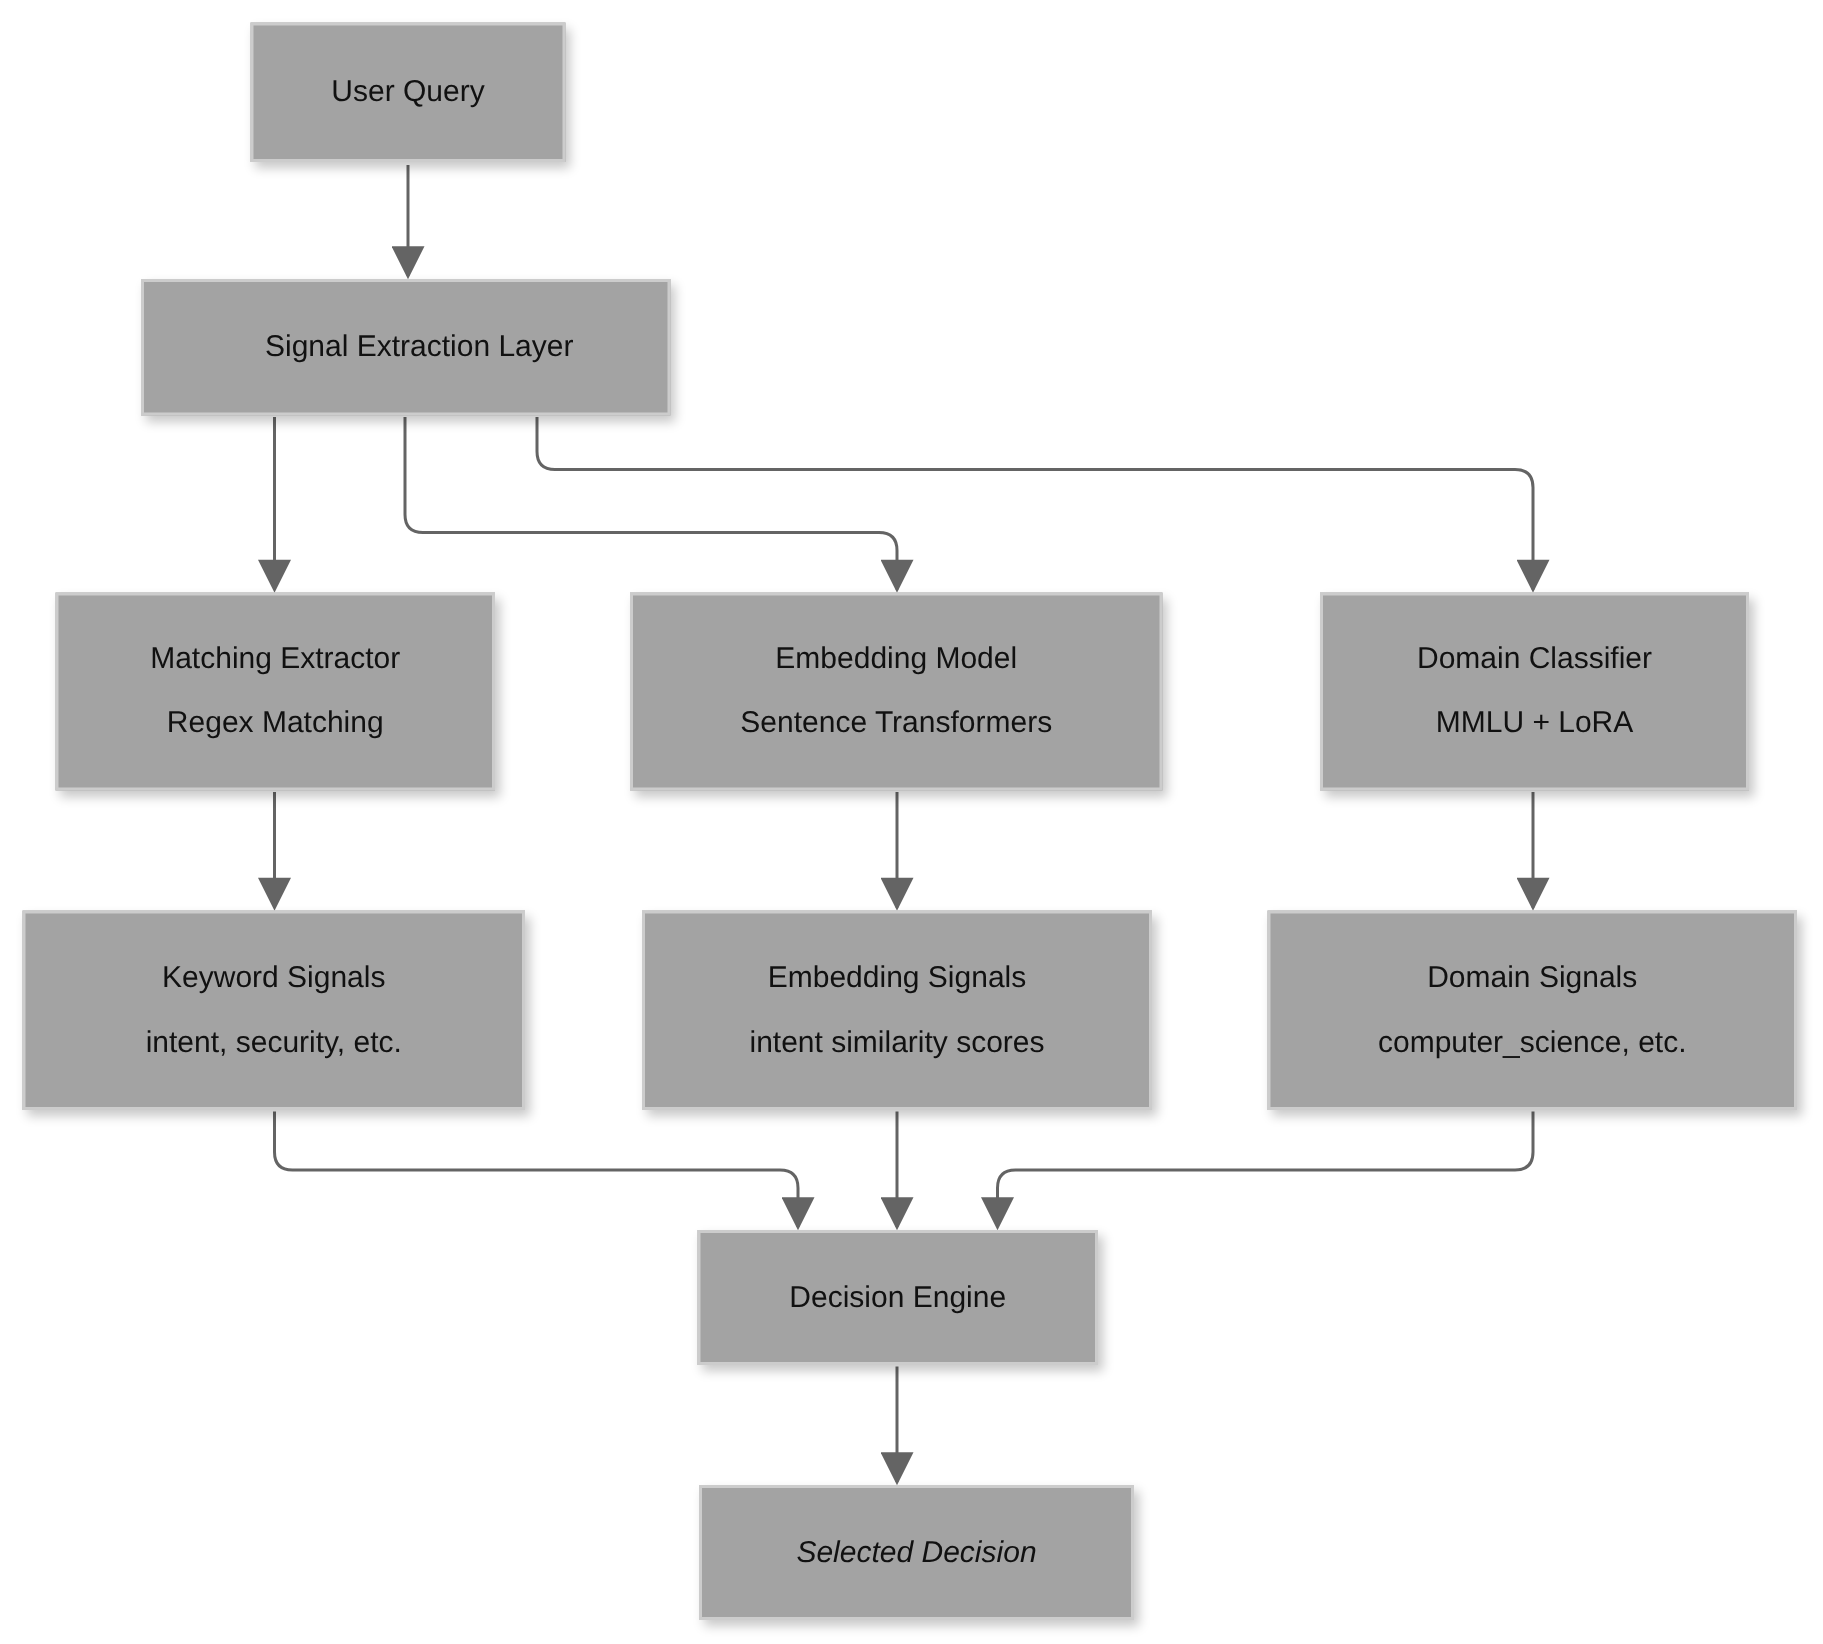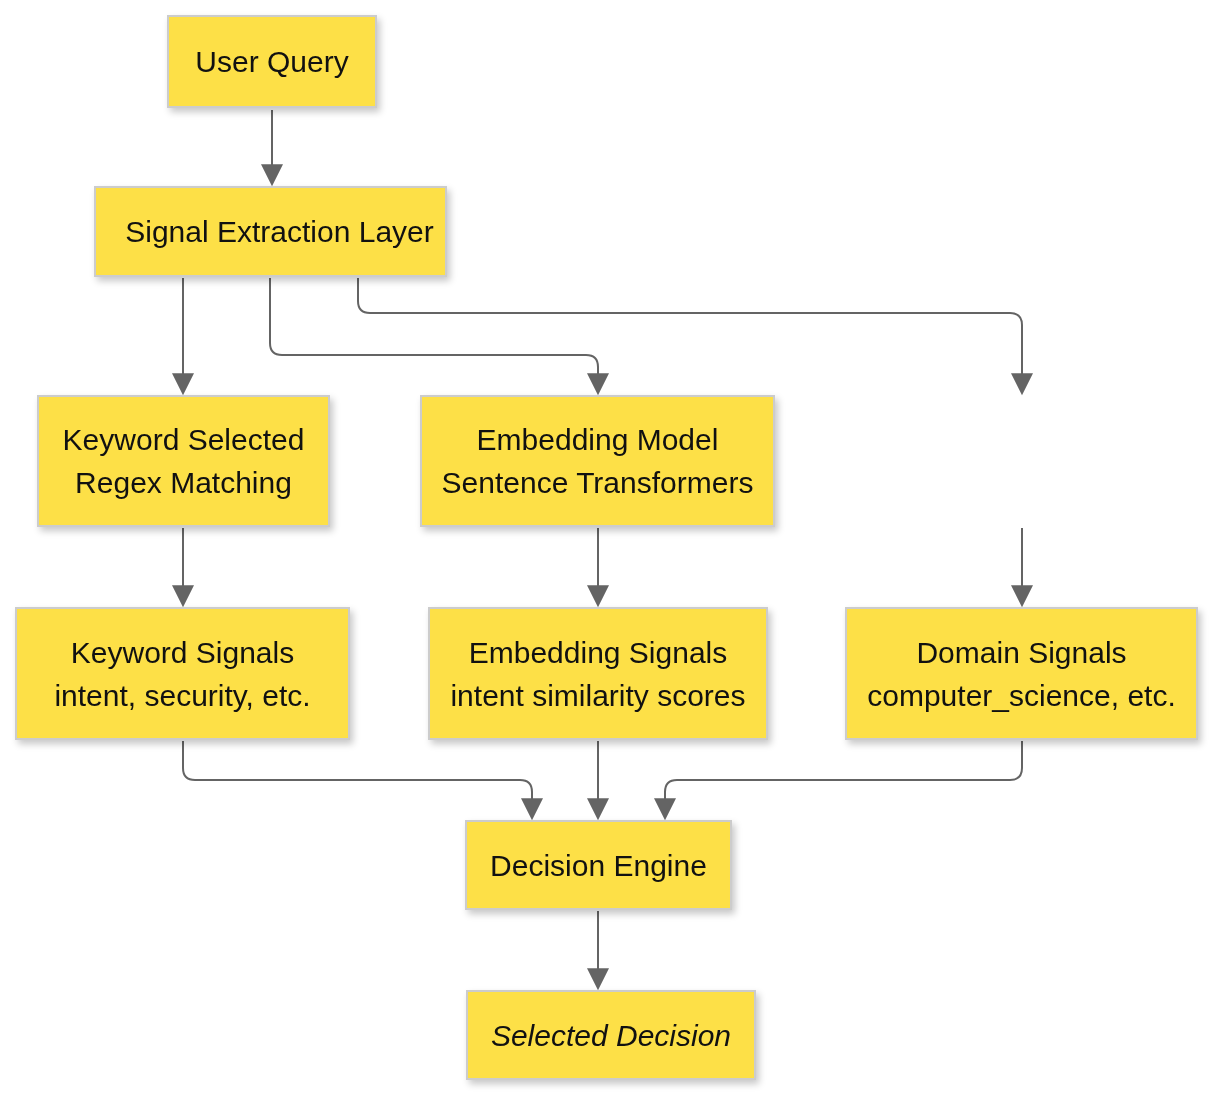--- a/index.html
+++ b/index.html
@@ -7,28 +7,28 @@
     position:relative;
     width:1215px;height:1096px;
     background:#ffffff;
     font-family:"Liberation Sans", sans-serif;
     overflow:hidden;
   }
   .edges{position:absolute;left:0;top:0;width:1215px;height:1096px;}
   .edge{stroke:#646464;stroke-width:2;fill:none;}
   .node{
     position:absolute;
-    background:#fde047;
+    background:#a3a3a3;
     border:2px solid #cccccc;
     box-shadow:3px 4px 7px rgba(0,0,0,0.22);
     display:flex;flex-direction:column;
     align-items:center;justify-content:center;
     text-align:center;
     color:#111111;
-    font-size:30px;line-height:43px;
+    font-size:20px;line-height:43px;
     box-sizing:border-box;
   }
   #n-user-query        {left:167px;top:15px;  width:210px;height:93px;}
   #n-signal-extraction {left:94px; top:186px; width:353px;height:91px;padding-left:18px;}
   #n-keyword-extractor {left:37px; top:395px; width:293px;height:132px;}
   #n-embedding-model   {left:420px;top:395px; width:355px;height:132px;text-align:right;}
   #n-domain-classifier {left:880px;top:395px; width:286px;height:132px;}
   #n-keyword-signals   {left:15px; top:607px; width:335px;height:133px;}
   #n-embedding-signals {left:428px;top:607px; width:340px;height:133px;}
   #n-domain-signals    {left:845px;top:607px; width:353px;height:133px;}
@@ -61,29 +61,33 @@
 
   <div class="node" id="n-user-query">
     <span>User Query</span>
   </div>
 
   <div class="node" id="n-signal-extraction">
     <span>Signal Extraction Layer</span>
   </div>
 
   <div class="node" id="n-keyword-extractor">
-    <span>Keyword Selected</span>
+    <span>Matching Extractor</span>
     <span>Regex Matching</span>
   </div>
 
   <div class="node" id="n-embedding-model">
     <span>Embedding Model</span>
     <span>Sentence Transformers</span>
   </div>
 
+  <div class="node" id="n-domain-classifier">
+    <span>Domain Classifier</span>
+    <span>MMLU + LoRA</span>
+  </div>
 
   <div class="node" id="n-keyword-signals">
     <span>Keyword Signals</span>
     <span>intent, security, etc.</span>
   </div>
 
   <div class="node" id="n-embedding-signals">
     <span>Embedding Signals</span>
     <span>intent similarity scores</span>
   </div>

